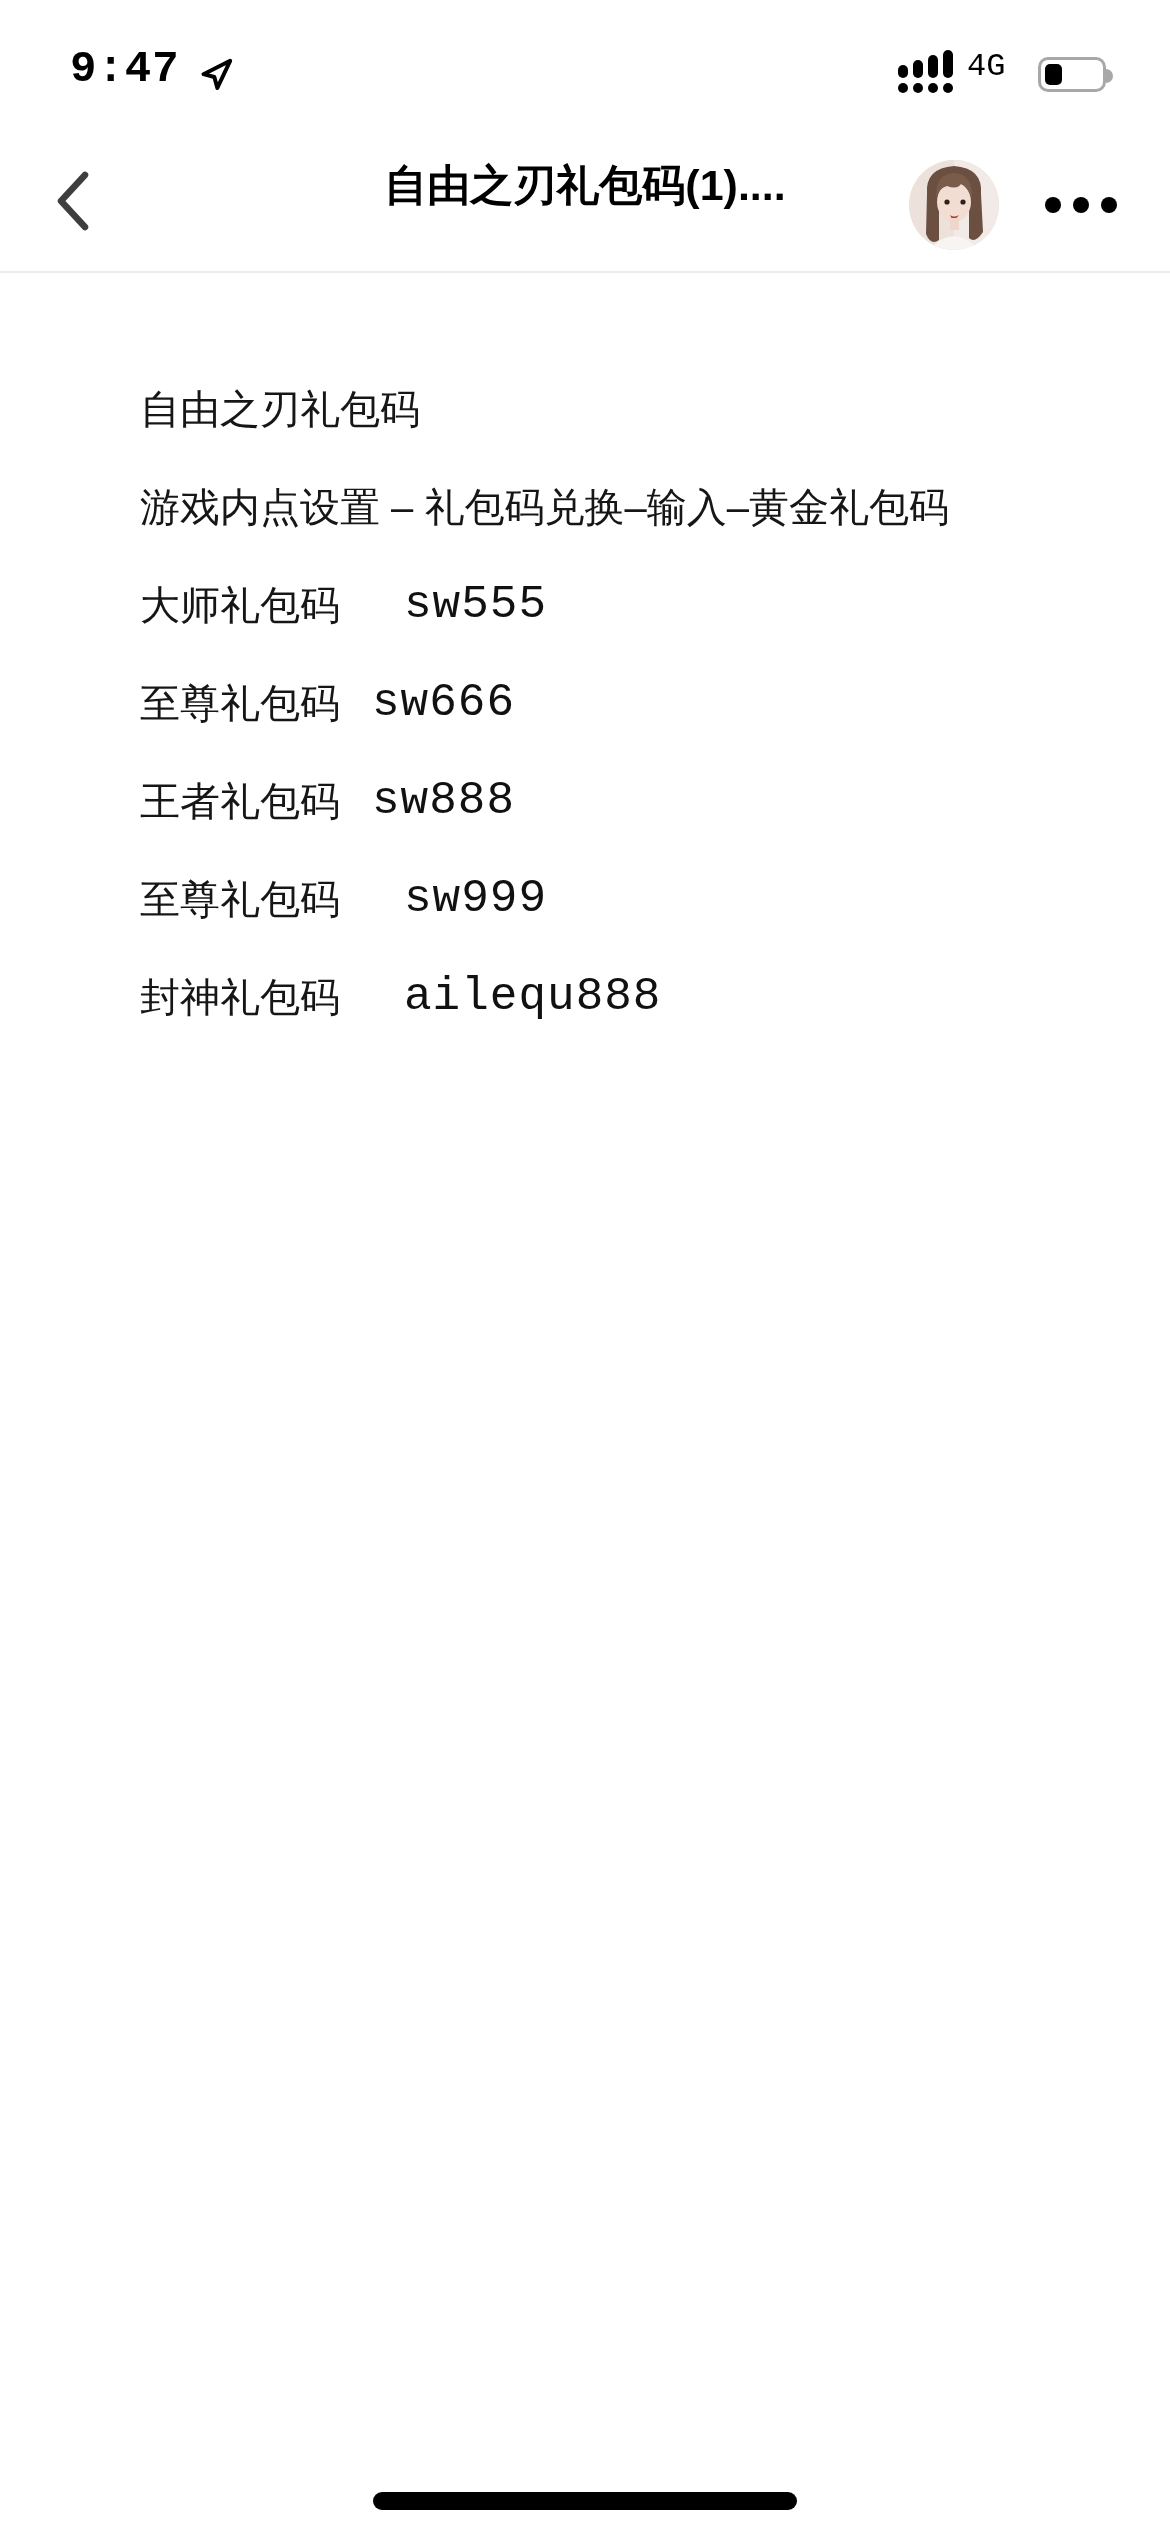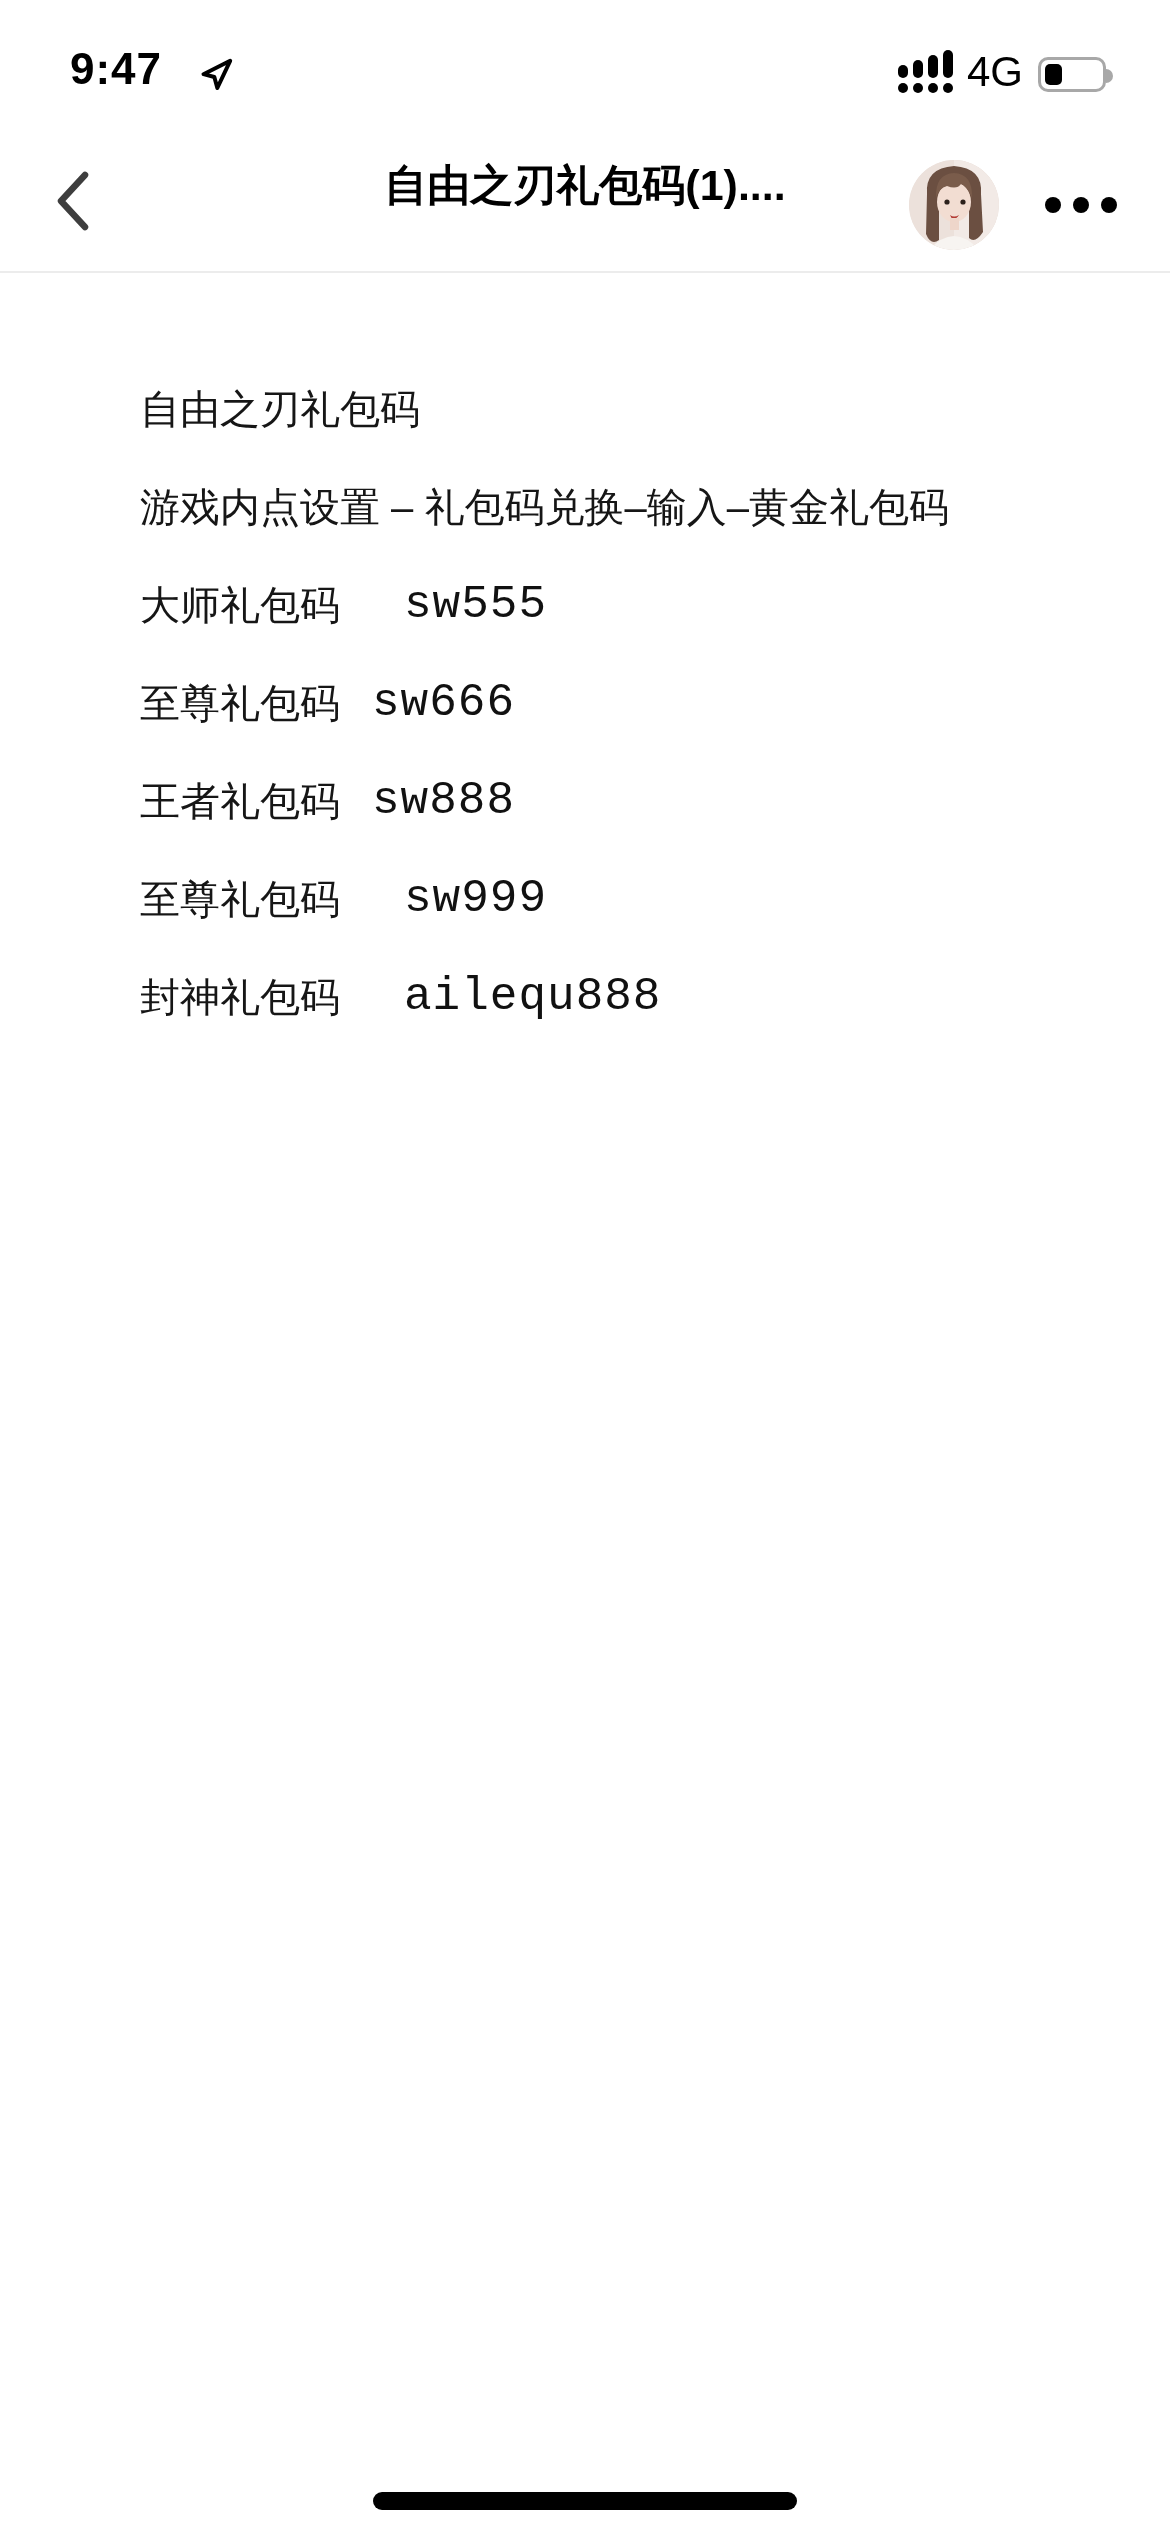--- a/index.html
+++ b/index.html
@@ -7,33 +7,33 @@
   body {
     background:#ffffff;
     font-family:"Liberation Sans", sans-serif;
     color:#141414;
     position:relative;
     overflow:hidden;
   }
   .screen { position:absolute; inset:0; background:#fff; }
 
   
-  .status-bar { position:absolute; top:0; left:0; right:0; height:100px; background:#fff; }
+  .status-bar { position:absolute; top:0; left:0; right:0; height:100px; background:#fff;font-family:Liberation Mono, monospace; }
   .sb-time {
     position:absolute; left:70px; top:44px;
     font-size:44px; font-weight:700; color:#000; letter-spacing:1px;
   }
   .location-icon { position:absolute; left:196px; top:55px; width:40px; height:40px; }
   .signal { position:absolute; left:898px; top:50px; display:flex; align-items:flex-end; gap:5px; height:43px; }
   .sig-col { display:flex; flex-direction:column; justify-content:flex-end; gap:5px; }
   .sig-bar { width:10px; background:#000; border-radius:5px; }
   .sig-dot { width:10px; height:10px; background:#000; border-radius:5px; }
   .sb-net {
     position:absolute; left:967px; top:48px;
-    font-size:42px; font-weight:500; color:#000;
+    font-size:32px; font-weight:500; color:#000;
   }
   .battery {
     position:absolute; left:1038px; top:57px; width:68px; height:35px;
     border:3px solid #a8a8a8; border-radius:10px; background:#fff;
   }
   .battery-fill { position:absolute; left:4px; top:4px; bottom:4px; background:#000; border-radius:5px; }
   .battery-nub {
     position:absolute; right:-10px; top:9px; width:7px; height:14px;
     background:#a8a8a8; border-radius:0 7px 7px 0;
   }

